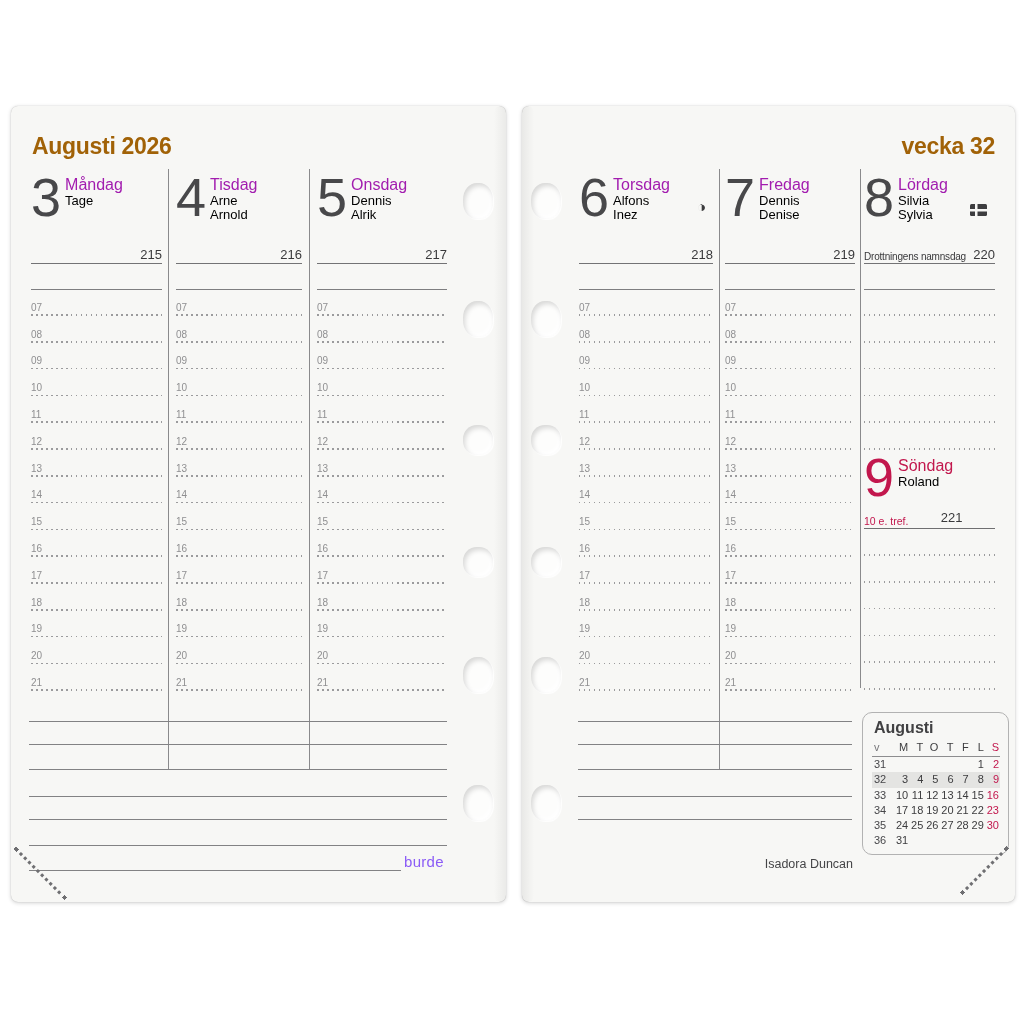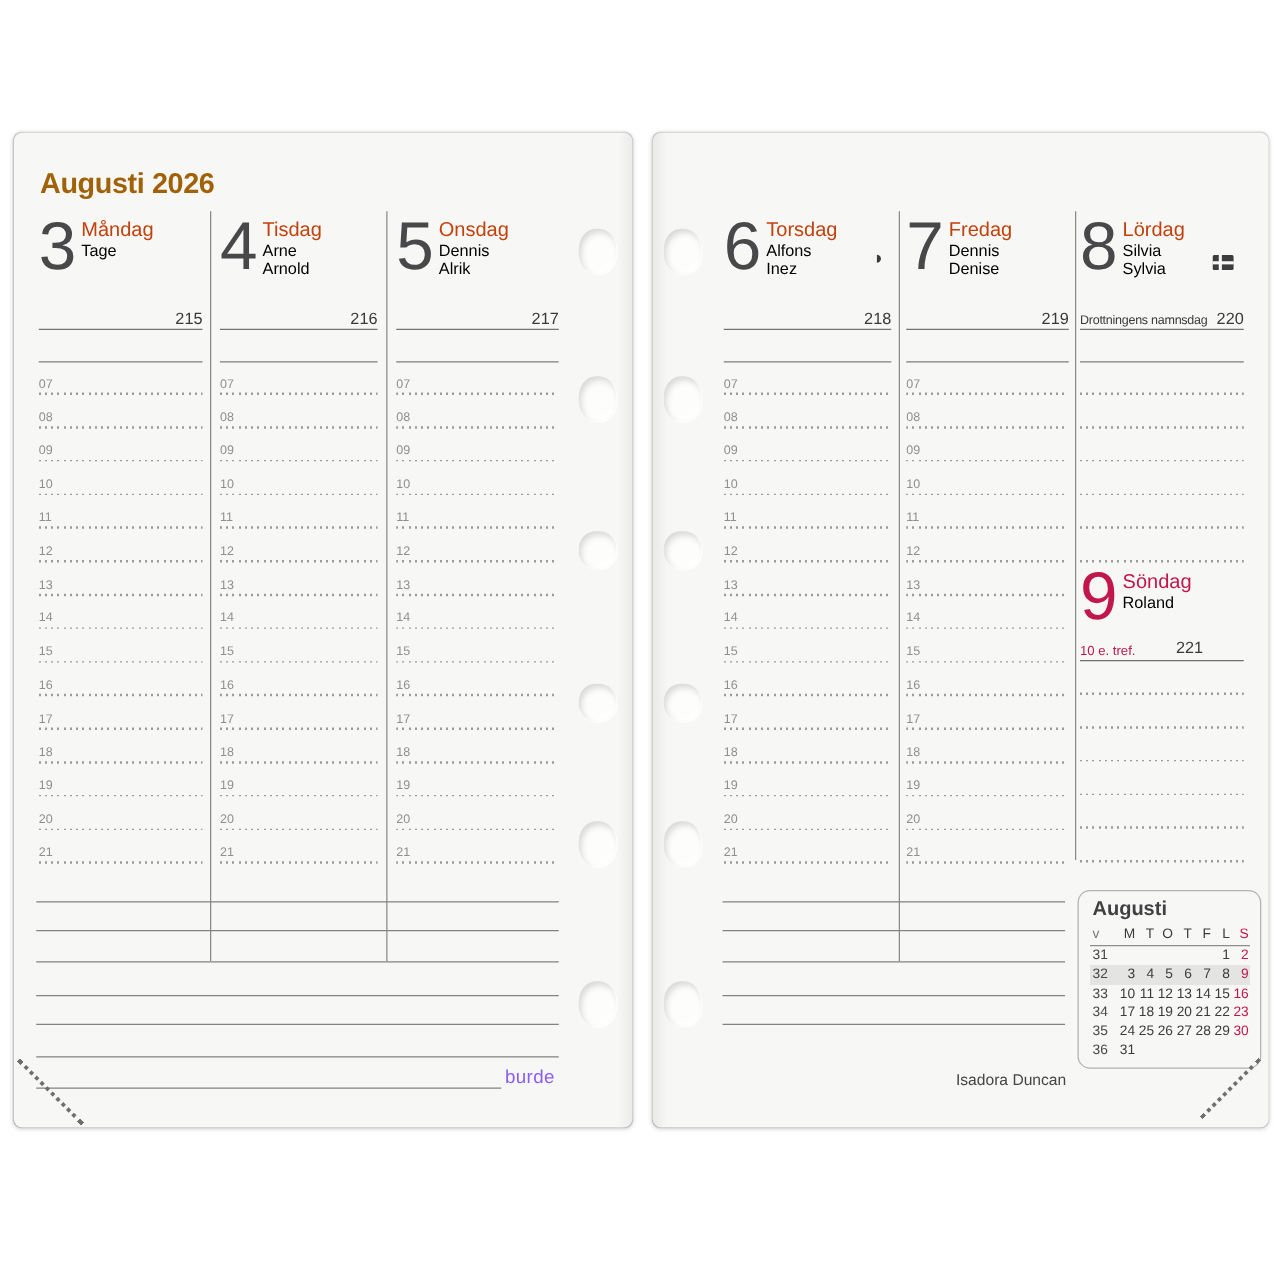--- a/index.html
+++ b/index.html
@@ -27,21 +27,21 @@
   .pg-title{position:absolute;top:27px;font-size:23px;font-weight:bold;letter-spacing:-.3px;color:#a16207;}
   .pg-title.left{left:21px;}
   .pg-title.right{left:253px;width:220px;text-align:right;}
 
   .col{position:absolute;top:63px;height:600px;}
 
   .dayhead{position:absolute;top:1px;left:0;display:flex;}
   .daynum{font-size:54px;line-height:54px;font-weight:400;color:#48484a;letter-spacing:-1px;}
   .daynum.red{color:var(--red);}
   .daymeta{padding-top:6px;padding-left:5px;}
-  .dayname{font-size:16px;line-height:18px;color:#c2410c;}
+  .dayname{font-size:16px;line-height:18px;color:#a21caf;}
   .dayname.red{color:var(--red);}
   .nameday{font-size:13px;line-height:13.5px;color:#000000;}
 
   .doyrow{position:absolute;top:78px;left:0;right:0;height:17px;line-height:15px;
     border-bottom:1px solid #737375;font-size:13px;color:#39393b;text-align:right;}
   .colnote{float:left;font-size:10px;color:#39393b;letter-spacing:-.2px;padding-top:2px;}
 
   .midline{position:absolute;top:120px;left:0;right:0;border-top:1px solid #7e7e80;}
 
   .hourgrid{position:absolute;top:120px;left:0;right:0;}
@@ -300,20 +300,21 @@
     <div class="hole" style="top:77px;"></div>
     <div class="hole" style="top:195px;"></div>
     <div class="hole" style="top:319px;height:30px;"></div>
     <div class="hole" style="top:441px;height:30px;"></div>
     <div class="hole" style="top:551px;"></div>
     <div class="hole" style="top:679px;"></div>
   </div>
 
   <div class="page page-right">
     <div class="edge l"></div>
+    <div class="pg-title right">vecka 32</div>
 
     <div class="col" style="left:57px;width:134px;">
       <div class="dayhead">
         <span class="daynum">6</span>
         <div class="daymeta">
           <div class="dayname">Torsdag</div>
           <div class="nameday">Alfons</div>
           <div class="nameday">Inez</div>
         </div>
       </div>

